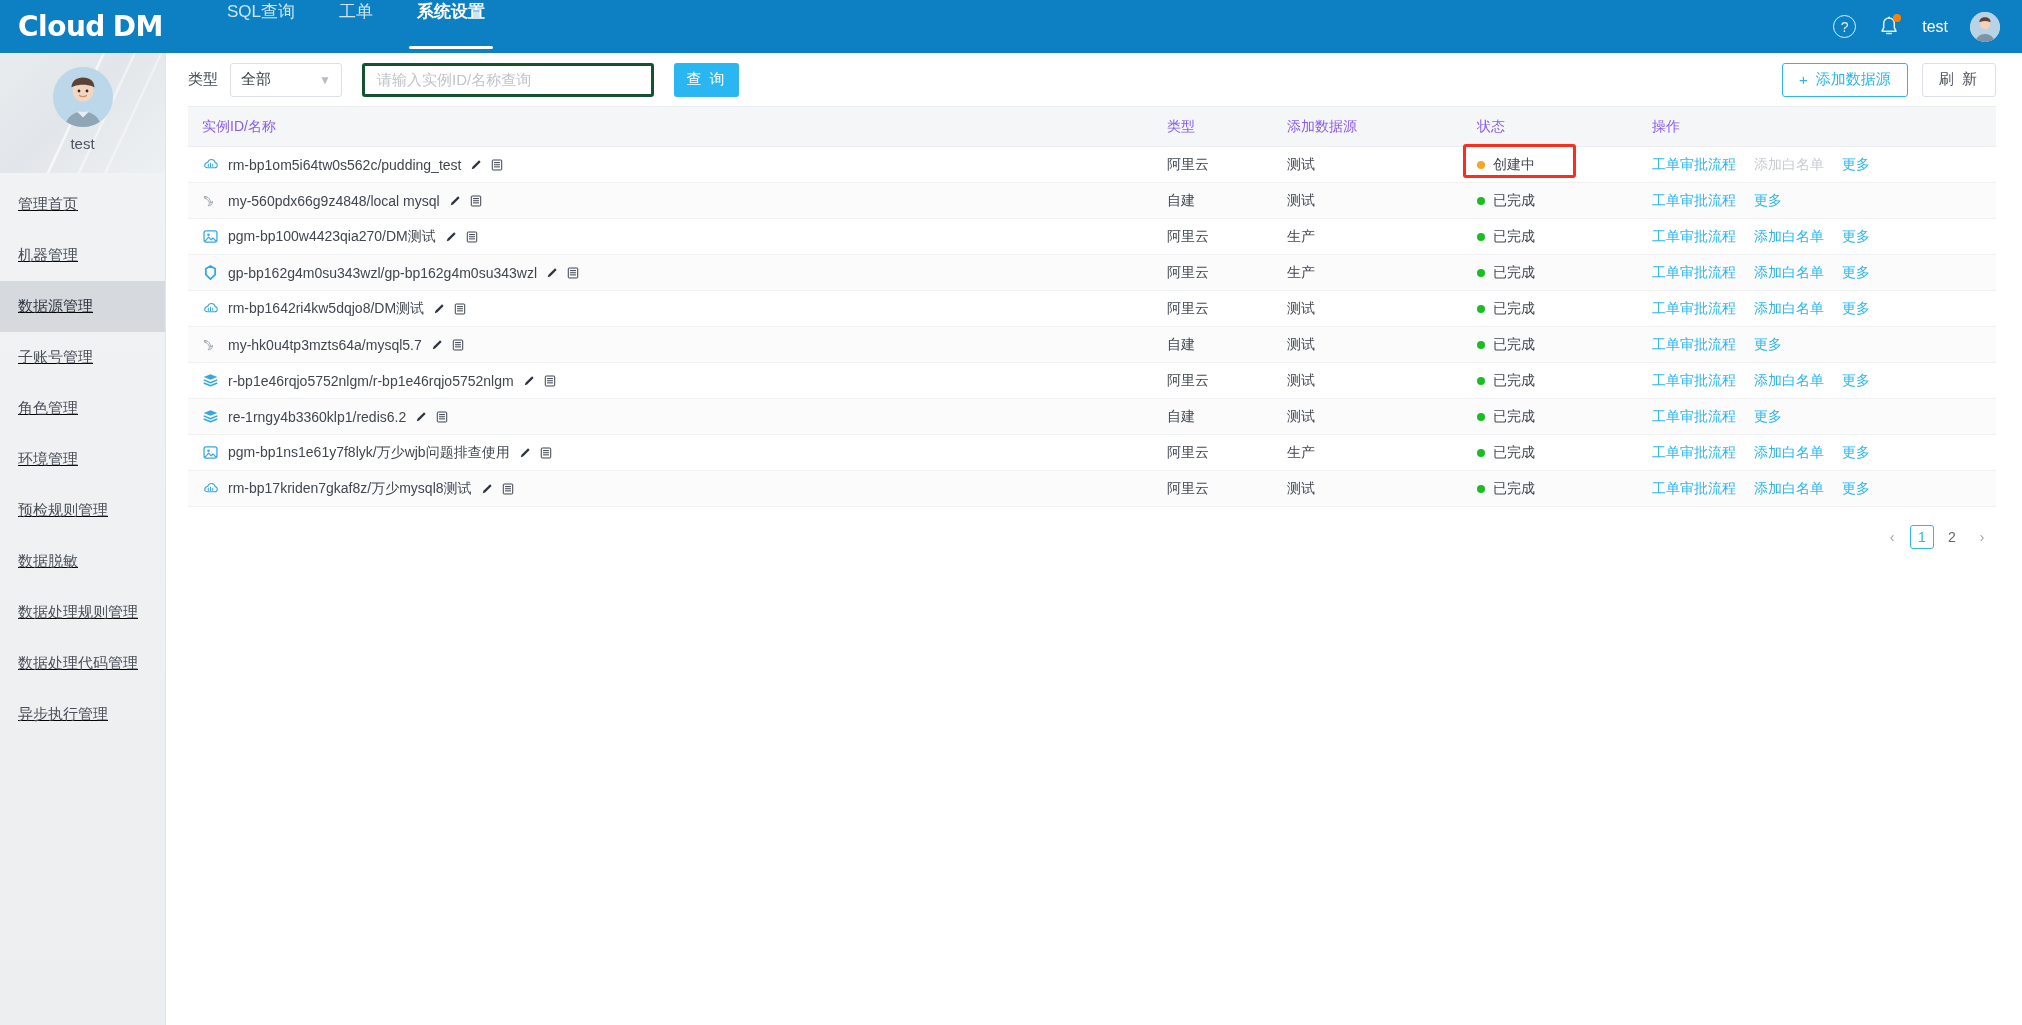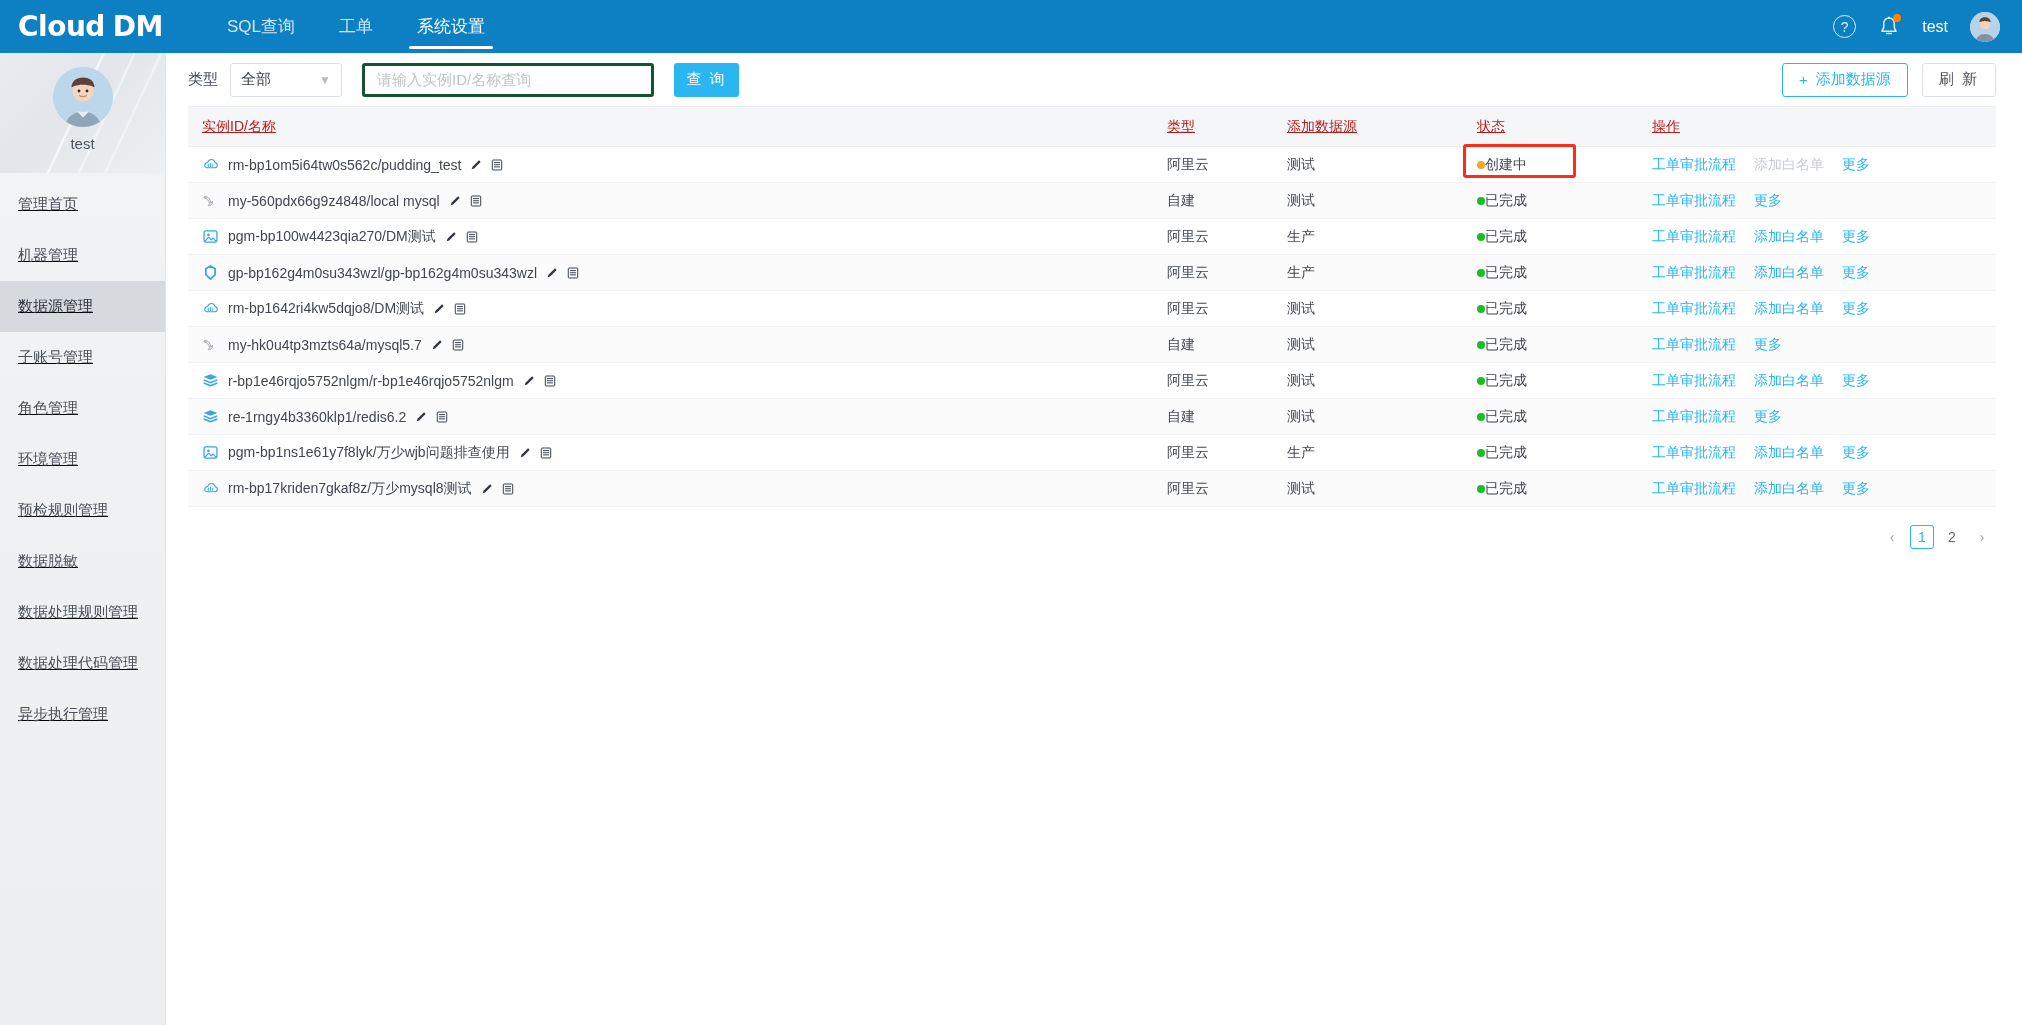--- a/index.html
+++ b/index.html
@@ -27,23 +27,23 @@
   }
   .logo{
     margin-left:18px; color:#fff; font-size:28px; font-weight:700;
     letter-spacing:-.5px; font-family:"DejaVu Sans", sans-serif;
     display:flex; align-items:center;
   }
   .logo .dm{ font-weight:800; margin-left:8px; }
   .navtabs{ display:flex; align-items:center; height:53px; margin-left:42px; }
   .navtab{
     position:relative; color:#cfe5f3; font-size:17px; height:53px;
-    display:flex; align-items:center; padding:0 22px; cursor:pointer;
-  }
-  .navtab.active{ color:#fff; font-weight:400; }
+    display:flex; padding:0 22px; cursor:pointer;
+  }
+  .navtab.active{ color:#fff; font-weight:700; }
   .navtab.active::after{
     content:""; position:absolute; left:14px; right:14px; bottom:4px;
     height:3px; background:#fff; border-radius:2px;
   }
   .nav-right{
     margin-left:auto; display:flex; align-items:center; gap:22px;
     padding-right:22px; height:53px;
   }
   .icon-circle{
     width:23px; height:23px; border:1.6px solid #e3eff8; border-radius:50%;
@@ -132,40 +132,40 @@
     height:34px; padding:0 16px; border:1px solid #dcdfe6; border-radius:3px;
     background:#fff; color:#4a5058; font-size:15px; cursor:pointer;
     letter-spacing:2px; font-family:"Liberation Sans", sans-serif;
   }
 
   
   .table-wrap{ position:relative; padding:0 22px; z-index:20; }
   table{ width:100%; border-collapse:collapse; table-layout:fixed; }
   thead th{
     background:#f5f6f7; height:40px; text-align:left; font-size:14px;
-    color:#b91c1c; font-weight:400; padding:0 0 0 14px;
-    border-top:1px solid #ebedf0; border-bottom:1px solid #ebedf0;text-decoration:underline;
+    color:#8b5cf6; font-weight:400; padding:0 0 0 14px;
+    border-top:1px solid #ebedf0; border-bottom:1px solid #ebedf0;
   }
   tbody td{
     height:36px; font-size:14px; color:#41464f; padding:0 0 0 14px;
     border-bottom:1px solid #f0f1f3; background:#fff;
   }
   tbody tr:nth-child(even) td{ background:#fbfbfc; }
   .c-name{ width:965px; }
   .c-type{ width:120px; }
   .c-env{ width:190px; }
   .c-status{ width:175px; }
   .c-ops{ width:auto; }
 
   .name-cell{ display:flex; align-items:center; gap:9px; }
   .db-icon{ width:17px; height:17px; flex:0 0 17px; }
   .nm-text{ color:#41464f; }
   .ico-btn{ cursor:pointer; display:inline-flex; align-items:center; }
 
-  .status-cell{ display:flex; align-items:center; gap:0; position:relative; }
+  .status-cell{ display:flex; align-items:center; gap:8px; position:relative; }
   .sdot{ width:8px; height:8px; border-radius:50%; flex:0 0 8px; }
 
   .hl-box{
     position:absolute; left:-14px; top:-12px; width:113px; height:34px;
     border:3px solid #fc2d1b; border-radius:3px; pointer-events:none;
   }
 
   .ops{ display:flex; align-items:center; gap:18px; }
   .op-link{ color:#29b6f1; cursor:pointer; font-size:14px; }
   .op-link.disabled{ color:#c8ccd2; cursor:default; }

